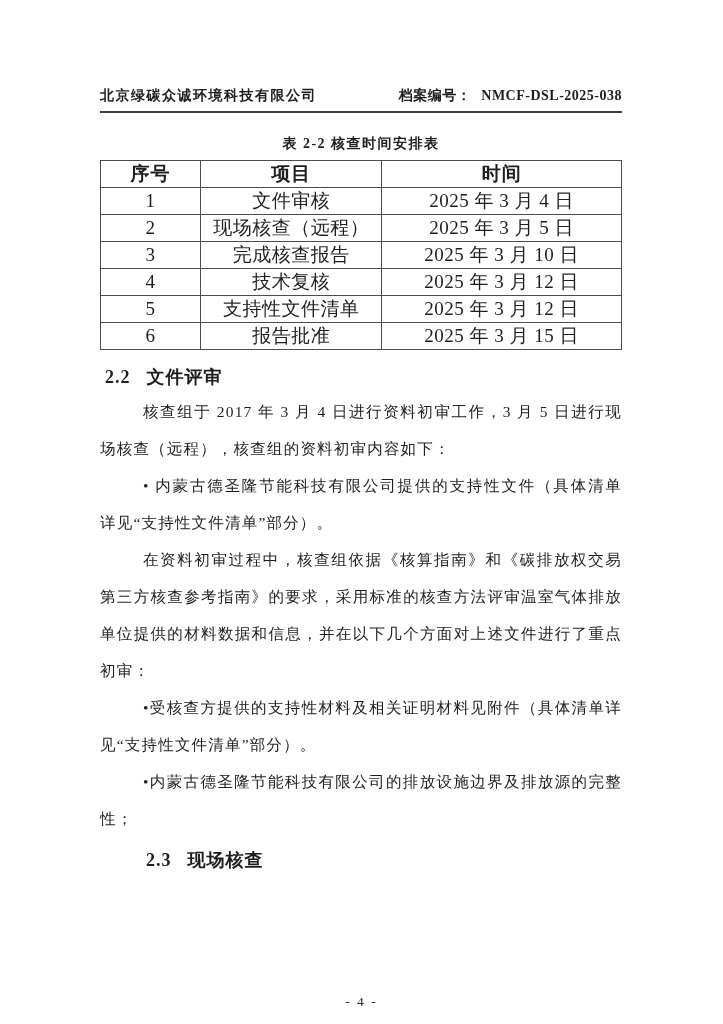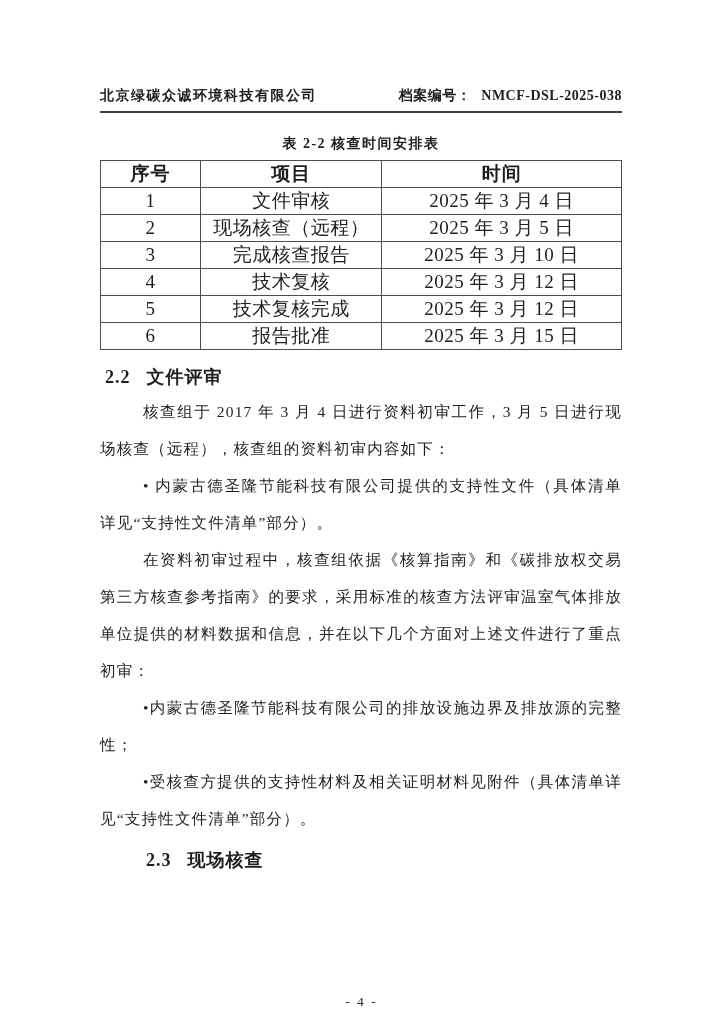--- a/index.html
+++ b/index.html
@@ -95,40 +95,40 @@
         <td>完成核查报告</td>
         <td>2025 年 3 月 10 日</td>
       </tr>
       <tr>
         <td>4</td>
         <td>技术复核</td>
         <td>2025 年 3 月 12 日</td>
       </tr>
       <tr>
         <td>5</td>
-        <td>技术复核完成</td>
+        <td>支持性文件清单</td>
         <td>2025 年 3 月 12 日</td>
       </tr>
       <tr>
         <td>6</td>
         <td>报告批准</td>
         <td>2025 年 3 月 15 日</td>
       </tr>
     </tbody>
   </table>
 
   <div class="sec-h">
     <span class="sec-num">2.2</span><span>文件评审</span>
   </div>
 
   <p class="para">核查组于 2017 年 3 月 4 日进行资料初审工作，3 月 5 日进行现场核查（远程），核查组的资料初审内容如下：</p>
   <p class="para tight">• 内蒙古德圣隆节能科技有限公司提供的支持性文件（具体清单详见“支持性文件清单”部分）。</p>
   <p class="para tight">在资料初审过程中，核查组依据《核算指南》和《碳排放权交易第三方核查参考指南》的要求，采用标准的核查方法评审温室气体排放单位提供的材料数据和信息，并在以下几个方面对上述文件进行了重点初审：</p>
+  <p class="para tight">•受核查方提供的支持性材料及相关证明材料见附件（具体清单详见“支持性文件清单”部分）。</p>
   <p class="para tight">•内蒙古德圣隆节能科技有限公司的排放设施边界及排放源的完整性；</p>
-  <p class="para tight">•受核查方提供的支持性材料及相关证明材料见附件（具体清单详见“支持性文件清单”部分）。</p>
 
   <div class="sec-h sec-23">
     <span class="sec-num">2.3</span><span>现场核查</span>
   </div>
 
 
   <div class="pg-footer">- 4 -</div>
 
 </div>
 

